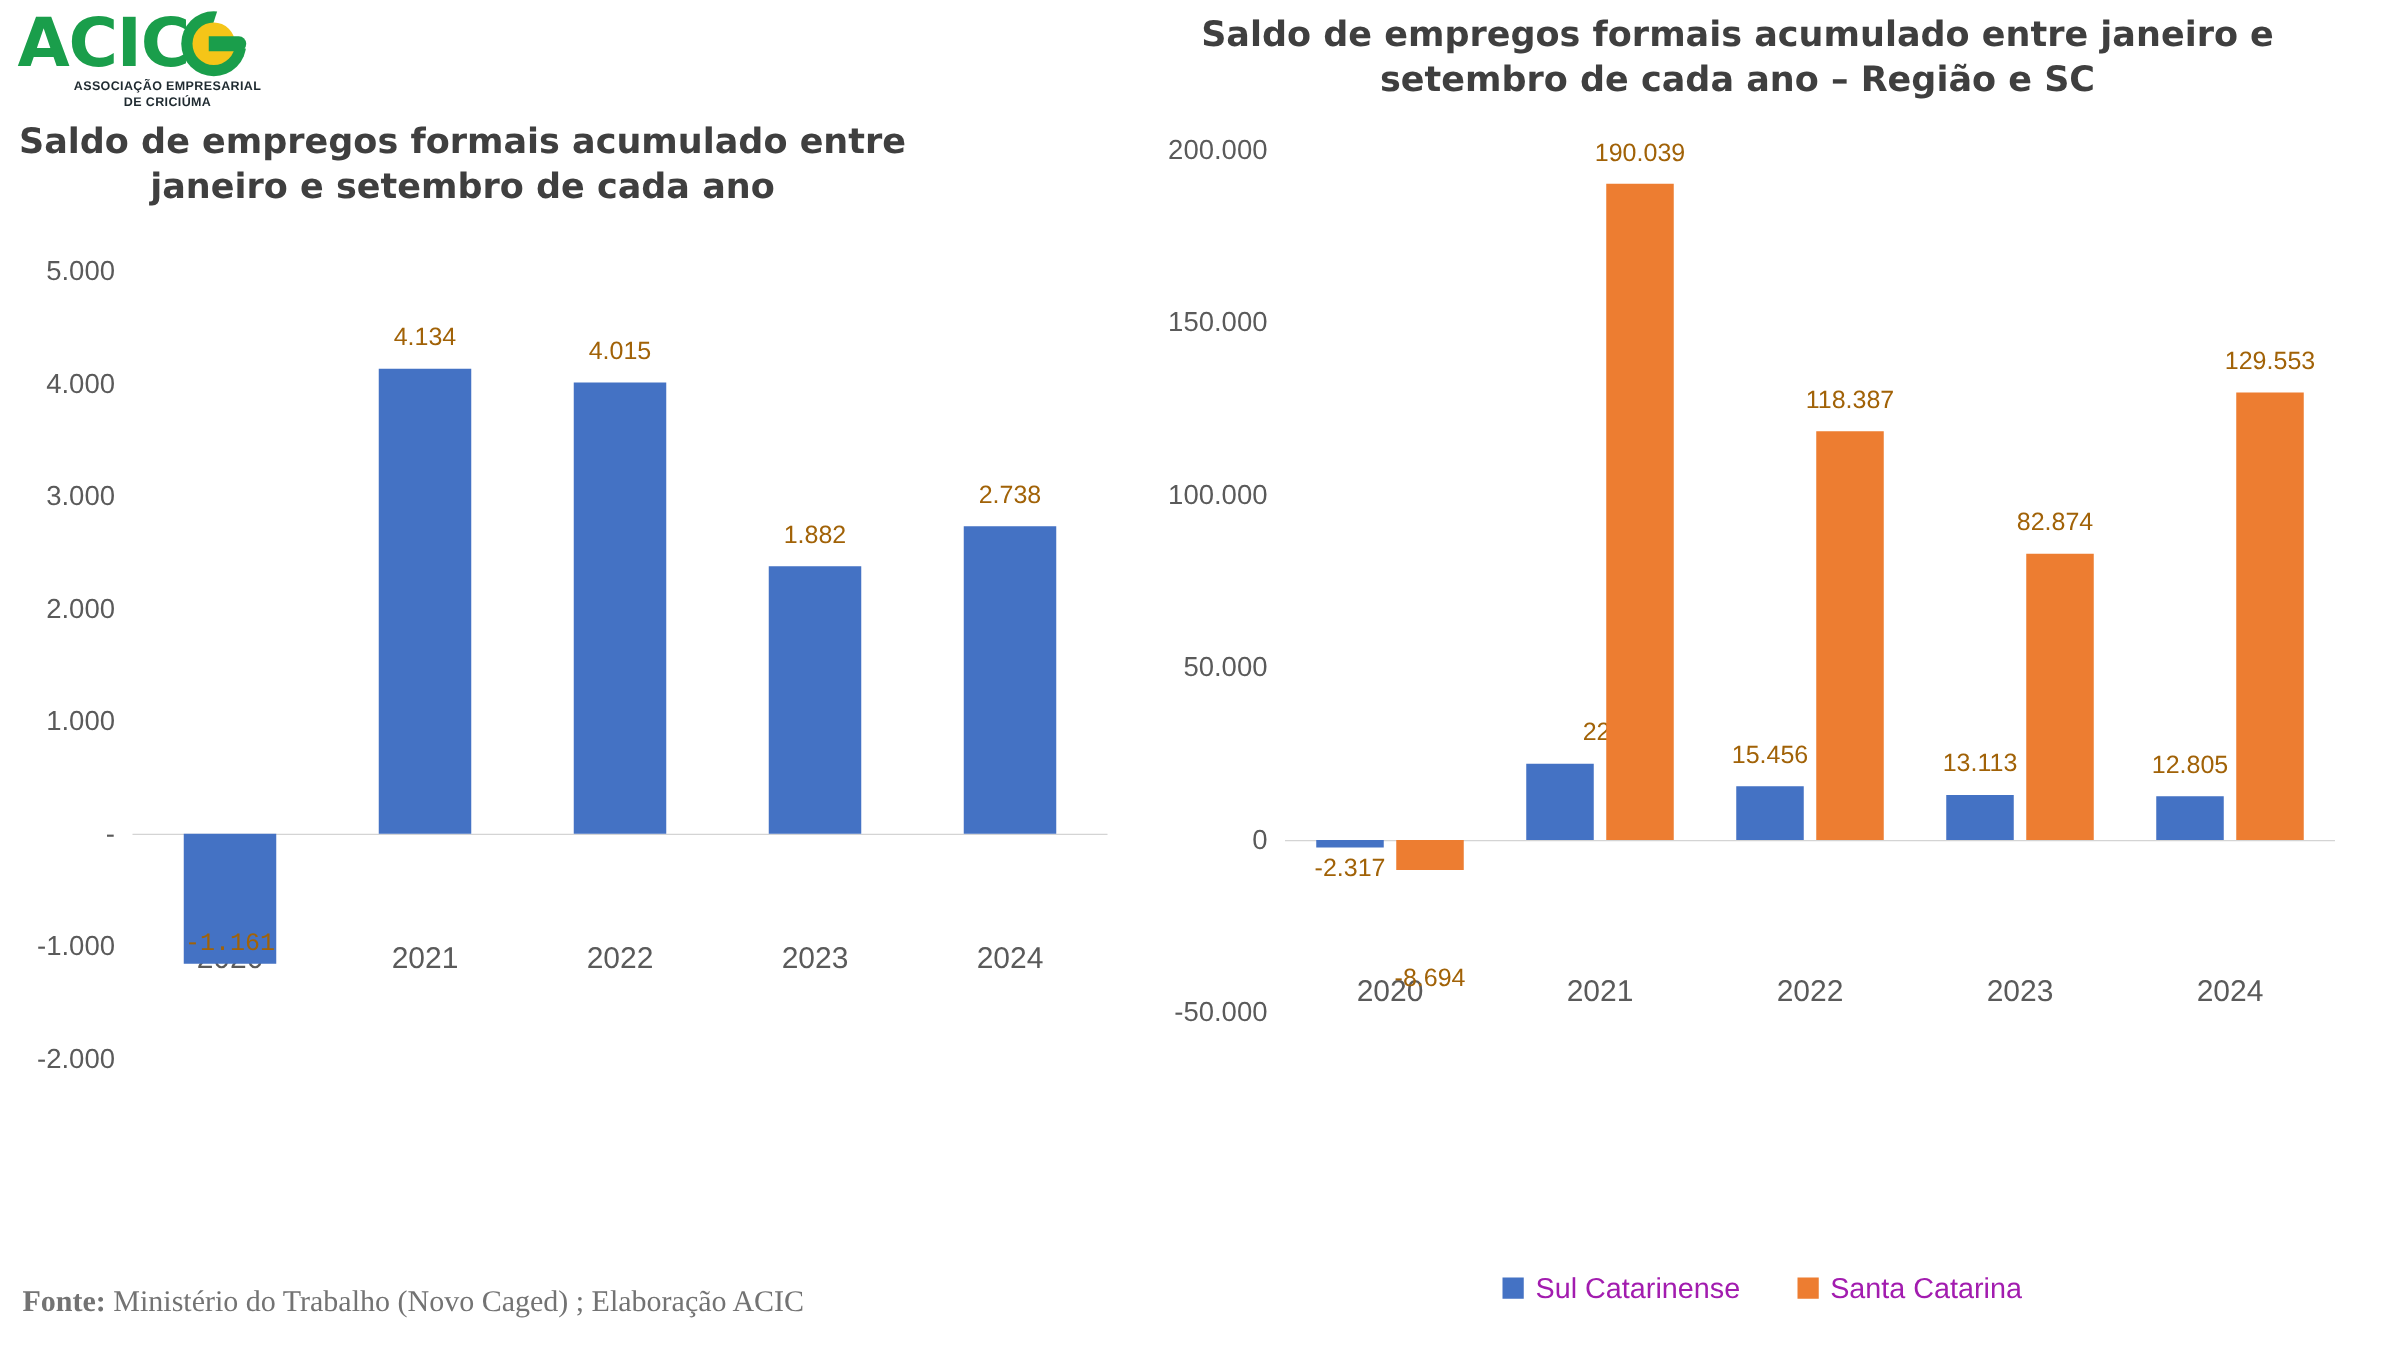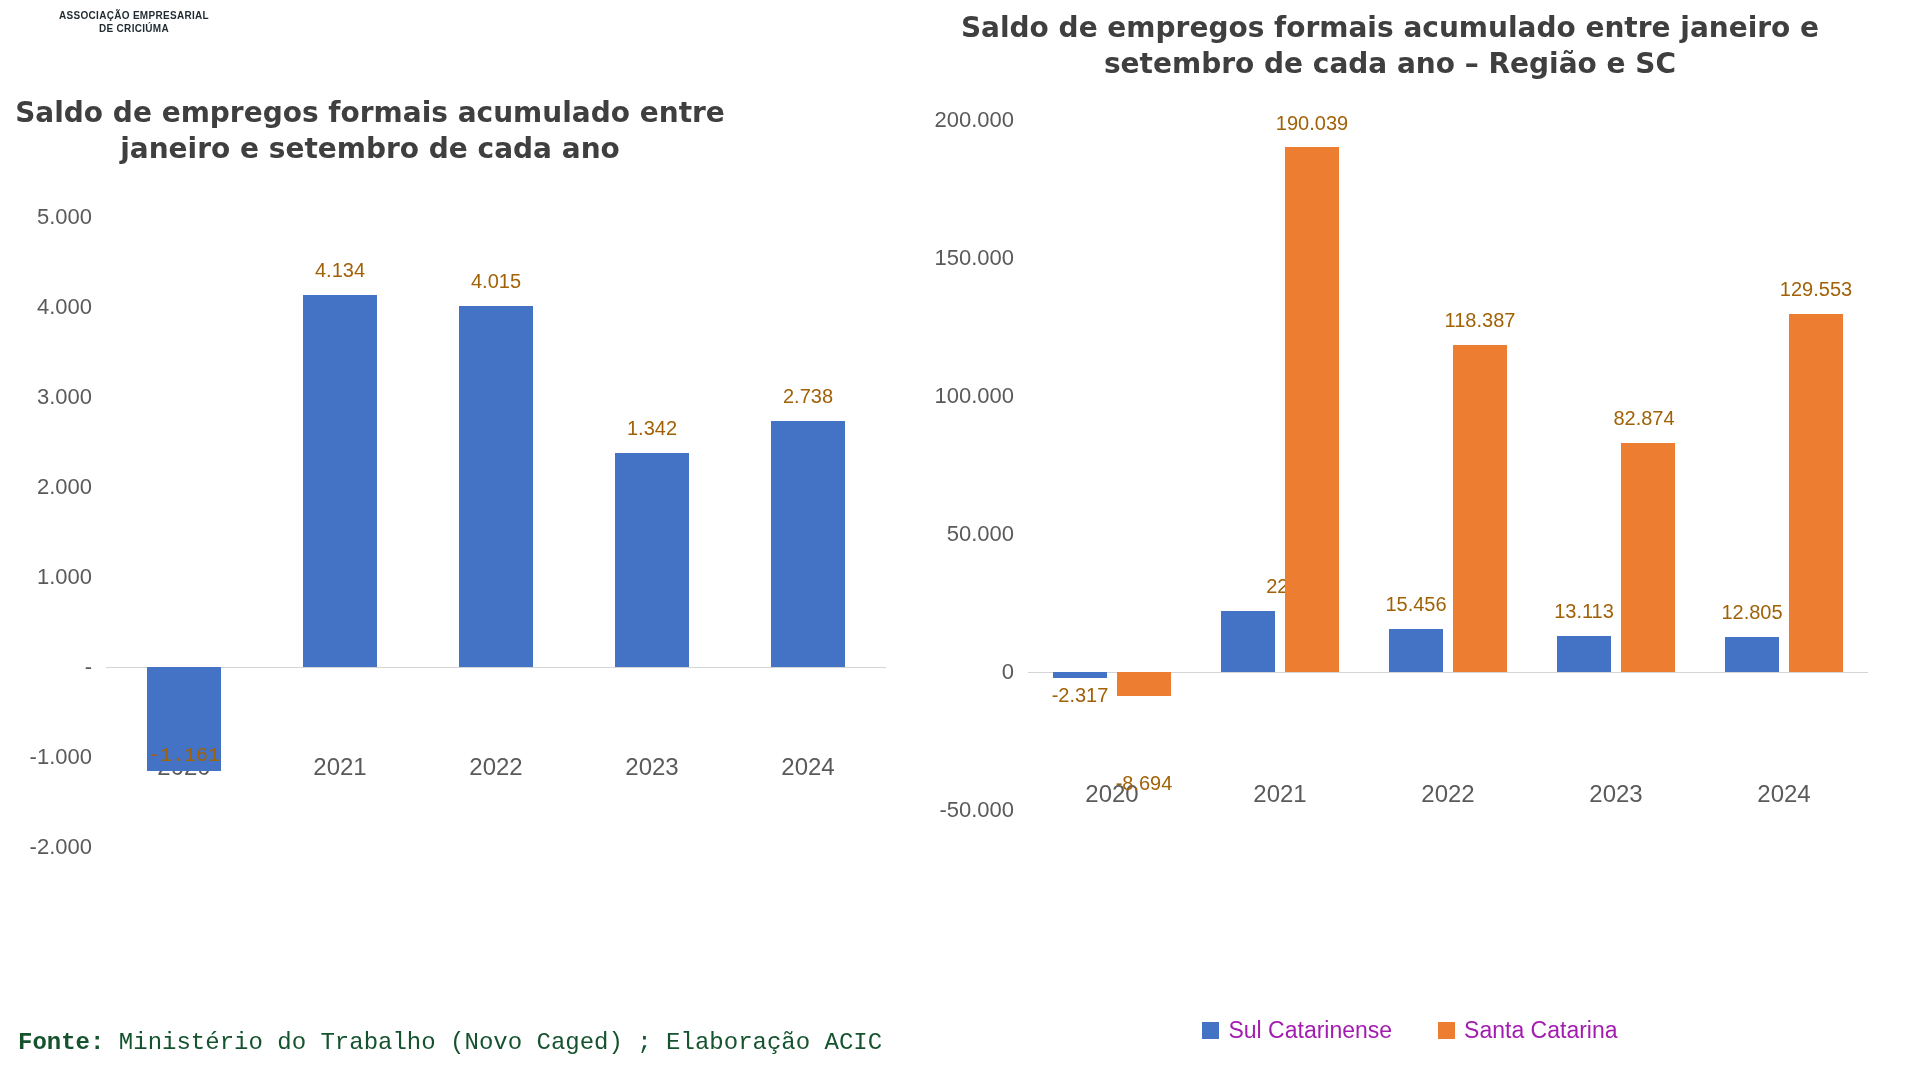--- a/index.html
+++ b/index.html
@@ -119,31 +119,40 @@
     color: #a21caf;
     font-family: "Liberation Sans", sans-serif;
   }
 
   
   .footer {
     position: absolute;
     left: 18px;
     bottom: 24px;
     font-size: 24px;
-    color: #14532d;
-    font-family: Liberation Mono, monospace;
+    color: #737373;
+    font-family: Liberation Serif, serif;
   }
   .footer b { font-weight: bold; }
 </style>
 </head>
 <body>
 
 <div class="page">
 
   <div class="logo">
+    <div class="logo-word">
+      <span class="logo-acic">ACIC</span>
+      <span class="logo-mark">
+        <span class="outer"></span>
+        <span class="cut"></span>
+        <span class="inner"></span>
+        <span class="tail"></span>
+      </span>
+    </div>
     <div class="logo-sub">
       <div>ASSOCIAÇÃO EMPRESARIAL</div>
       <div>DE CRICIÚMA</div>
     </div>
   </div>
 
   <div id="chart-left">
     <div class="chart-title">Saldo de empregos formais acumulado entre janeiro e setembro de cada ano</div>
     <div class="plot" id="plot-left">
         <div class="axis-line" style="left: 0px; width: 780px; top: 450px;"></div>
@@ -159,21 +168,21 @@
         <div class="bar" style="left: 41px; top: 450px; width: 74px; height: 104.49px; background: rgb(68, 114, 196);"></div>
         <div class="dlabel" style="left: 78px; top: 527px; font-family: Liberation Mono, monospace;">-1.161</div>
         <div class="xtick" style="left: 234px; top: 536px;">2021</div>
         <div class="bar" style="left: 197px; top: 77.94px; width: 74px; height: 372.06px; background: rgb(68, 114, 196);"></div>
         <div class="dlabel" style="left: 234px; top: 41.94px;">4.134</div>
         <div class="xtick" style="left: 390px; top: 536px;">2022</div>
         <div class="bar" style="left: 353px; top: 88.65px; width: 74px; height: 361.35px; background: rgb(68, 114, 196);"></div>
         <div class="dlabel" style="left: 390px; top: 52.65px;">4.015</div>
         <div class="xtick" style="left: 546px; top: 536px;">2023</div>
         <div class="bar" style="left: 509px; top: 235.98px; width: 74px; height: 214.02px; background: rgb(68, 114, 196);"></div>
-        <div class="dlabel" style="left: 546px; top: 199.98px;">1.342</div>
+        <div class="dlabel" style="left: 546px; top: 199.98px;">1.882</div>
         <div class="xtick" style="left: 702px; top: 536px;">2024</div>
         <div class="bar" style="left: 665px; top: 203.58px; width: 74px; height: 246.42px; background: rgb(68, 114, 196);"></div>
         <div class="dlabel" style="left: 702px; top: 167.58px;">2.738</div>
       </div>
   </div>
 
   <div id="chart-right">
     <div class="chart-title">Saldo de empregos formais acumulado entre janeiro e setembro de cada ano – Região e SC</div>
     <div class="plot" id="plot-right">
         <div class="axis-line" style="left: 0px; width: 840px; top: 552px;"></div>

